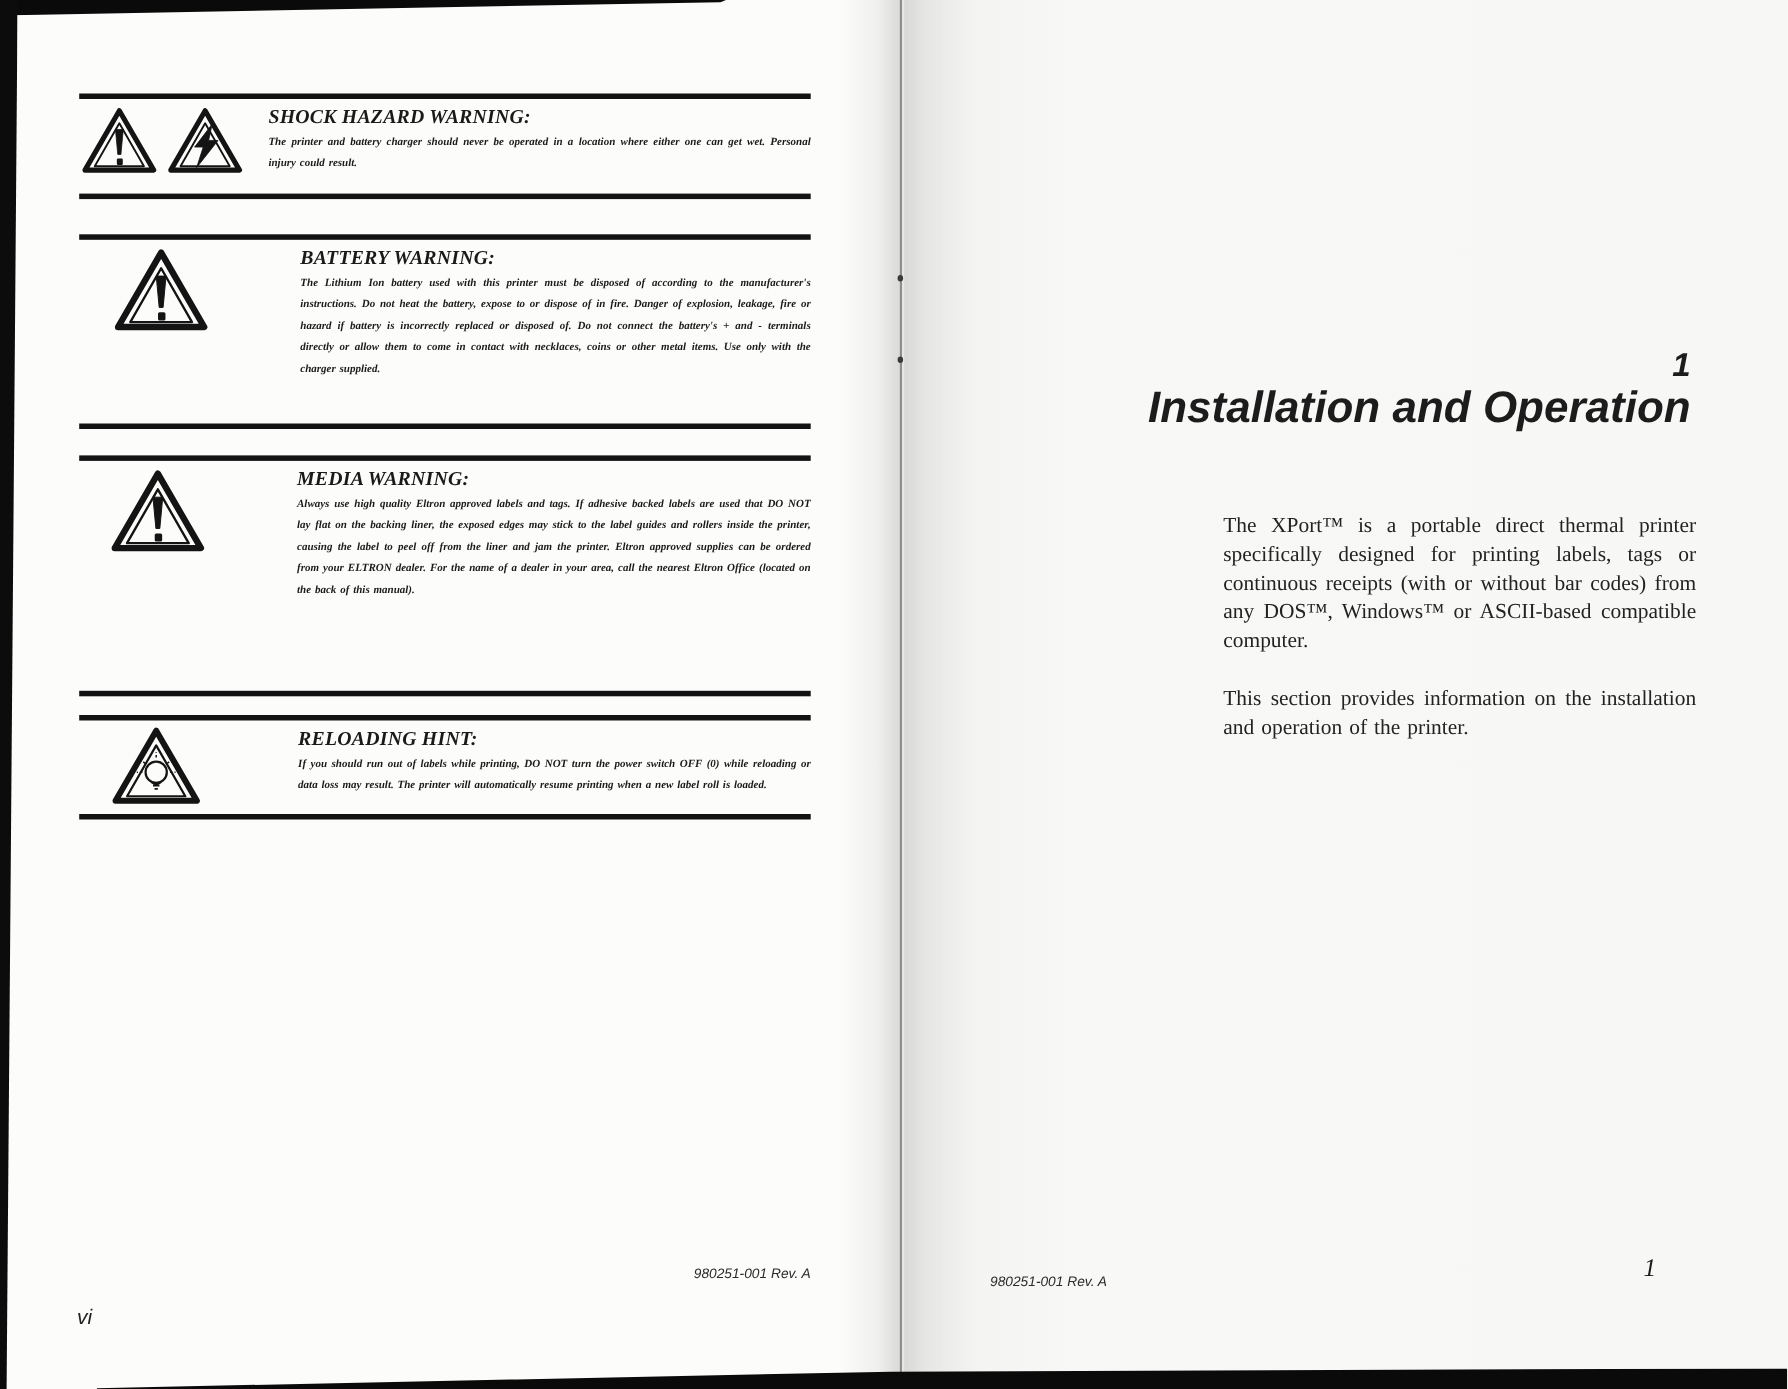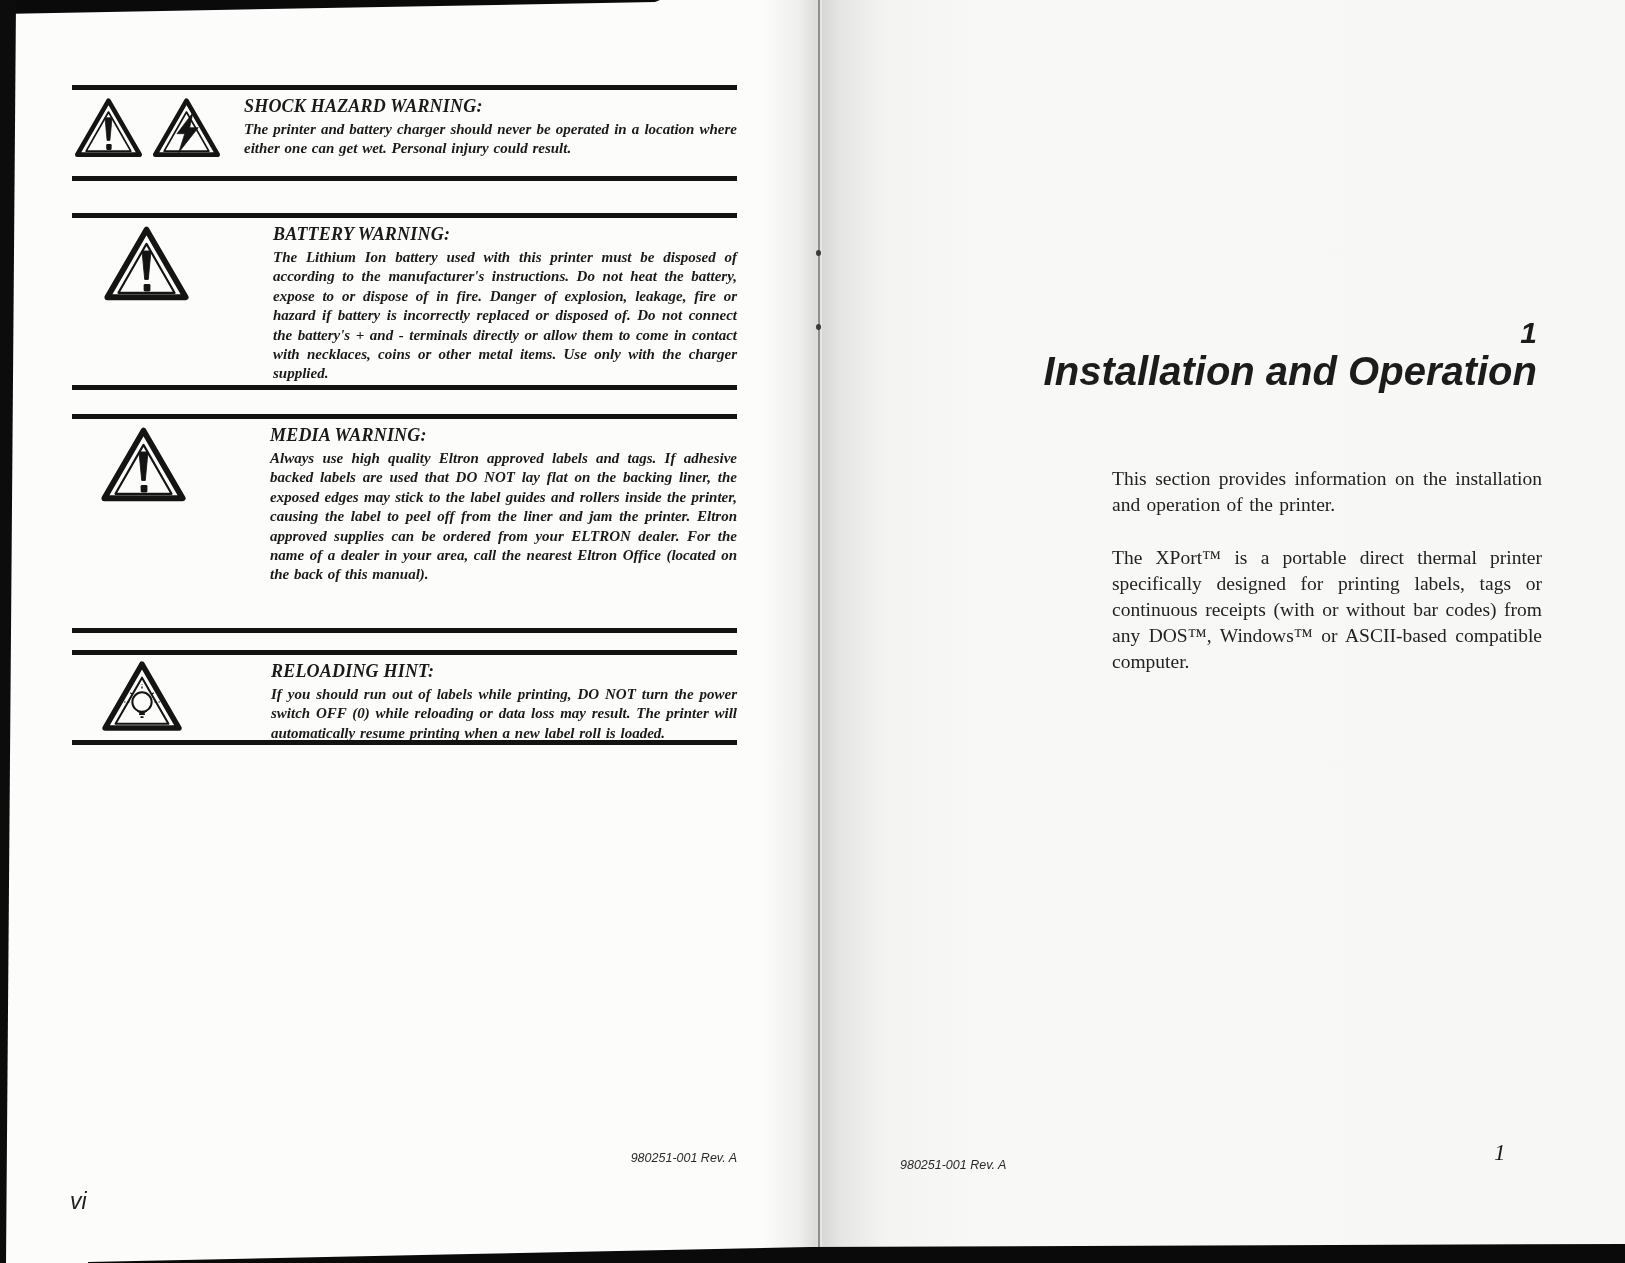--- a/index.html
+++ b/index.html
@@ -36,37 +36,37 @@
   .w-reload{top:650px;height:95px;}
   .icon-col{flex:0 0 171px;display:flex;align-items:flex-start;padding-top:7px;}
   .w-shock .icon-col{gap:7px;padding-left:1px;}
   .w-battery .icon-col{padding-left:30px;}
   .w-media .icon-col{padding-left:27px;}
   .w-reload .icon-col{padding-left:28px;padding-top:5px;}
   .wtext{flex:1;padding-top:6px;padding-right:0;}
   .wtext h3{margin:0 0 3px 0;font-family:"Liberation Serif",serif;
     font-style:italic;font-weight:700;font-size:18px;line-height:21px;letter-spacing:0.2px;}
   .wtext p{margin:0;font-family:"Liberation Serif",serif;font-style:italic;font-weight:700;
-    font-size:15px;line-height:19.4px;text-align:justify;word-spacing:1px;}
+    font-size:10px;line-height:19.4px;text-align:justify;word-spacing:1px;}
   .tri{display:block;}
   .tri path,.tri circle{stroke:#141414;}
 
   
   .chapter{position:absolute;right:88px;top:316px;text-align:right;}
   .chapter-num{font-family:"Liberation Sans",sans-serif;font-style:italic;font-weight:700;
     font-size:30px;line-height:34px;color:#1c1c1c;}
   .chapter-title{font-family:"Liberation Sans",sans-serif;font-style:italic;font-weight:700;
     font-size:40px;line-height:36px;color:#1c1c1c;margin-top:3px;}
   .body-copy{position:absolute;left:1112px;top:466px;width:430px;}
   .body-copy p{margin:0 0 27px 0;font-family:"Liberation Serif",serif;
     font-size:19.5px;line-height:26px;text-align:justify;color:#222;word-spacing:1.5px;}
 
   
   .footer-vi{position:absolute;left:70px;top:1188px;
-    font-family:"Liberation Sans",sans-serif;font-style:italic;font-size:23px;color:#222;}
+    font-family:"Liberation Sans",sans-serif;font-style:italic;font-size:19px;color:#222;}
   .footer-rev-left{position:absolute;left:72px;top:1151px;width:665px;text-align:right;
     font-family:"Liberation Sans",sans-serif;font-style:italic;font-size:12.5px;color:#2a2a2a;}
   .footer-rev-right{position:absolute;left:900px;top:1158px;
     font-family:"Liberation Sans",sans-serif;font-style:italic;font-size:12.5px;color:#2a2a2a;}
   .footer-page1{position:absolute;left:1494px;top:1140px;
     font-family:"Liberation Serif",serif;font-style:italic;font-size:23px;color:#1c1c1c;}
 </style>
 </head>
 <body>
 
@@ -143,22 +143,22 @@
       <p>If you should run out of labels while printing, DO NOT turn the power switch OFF (0) while reloading or data loss may result. The printer will automatically resume printing when a new label roll is loaded.</p>
     </div>
   </section>
 
   <div class="chapter">
     <div class="chapter-num">1</div>
     <div class="chapter-title">Installation and Operation</div>
   </div>
 
   <div class="body-copy">
+    <p>The XPort™ is a portable direct thermal printer specifically designed for printing labels, tags or continuous receipts (with or without bar codes) from any DOS™, Windows™ or ASCII-based compatible computer.</p>
     <p>This section provides information on the installation and operation of the printer.</p>
-    <p>The XPort™ is a portable direct thermal printer specifically designed for printing labels, tags or continuous receipts (with or without bar codes) from any DOS™, Windows™ or ASCII-based compatible computer.</p>
   </div>
 
   <div class="footer-rev-left">980251-001 Rev. A</div>
   <div class="footer-vi">vi</div>
   <div class="footer-rev-right">980251-001 Rev. A</div>
   <div class="footer-page1">1</div>
 
   <div class="top-wedge"></div>
   <div class="left-edge"></div>
   <div class="bottom-bar"></div>

